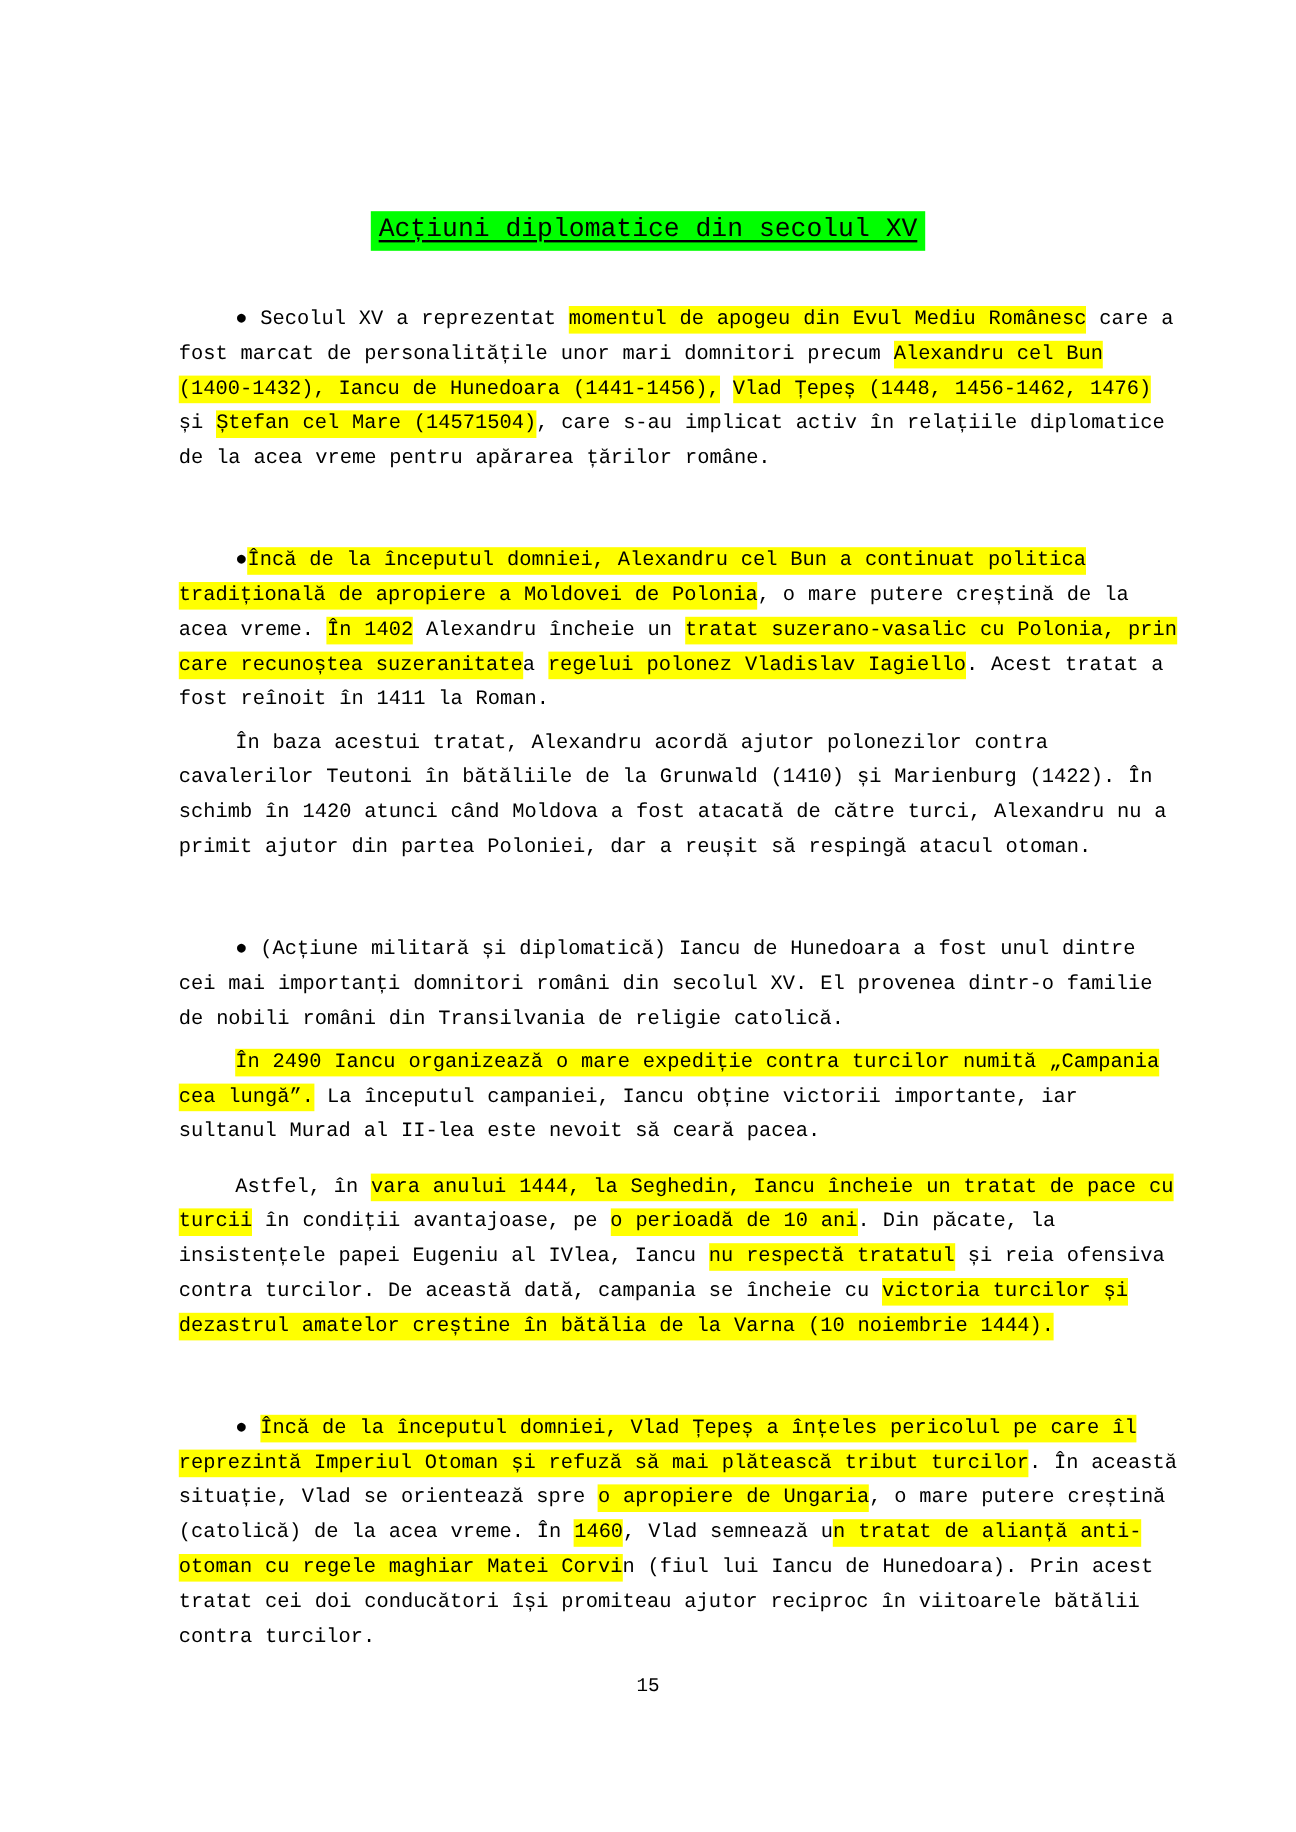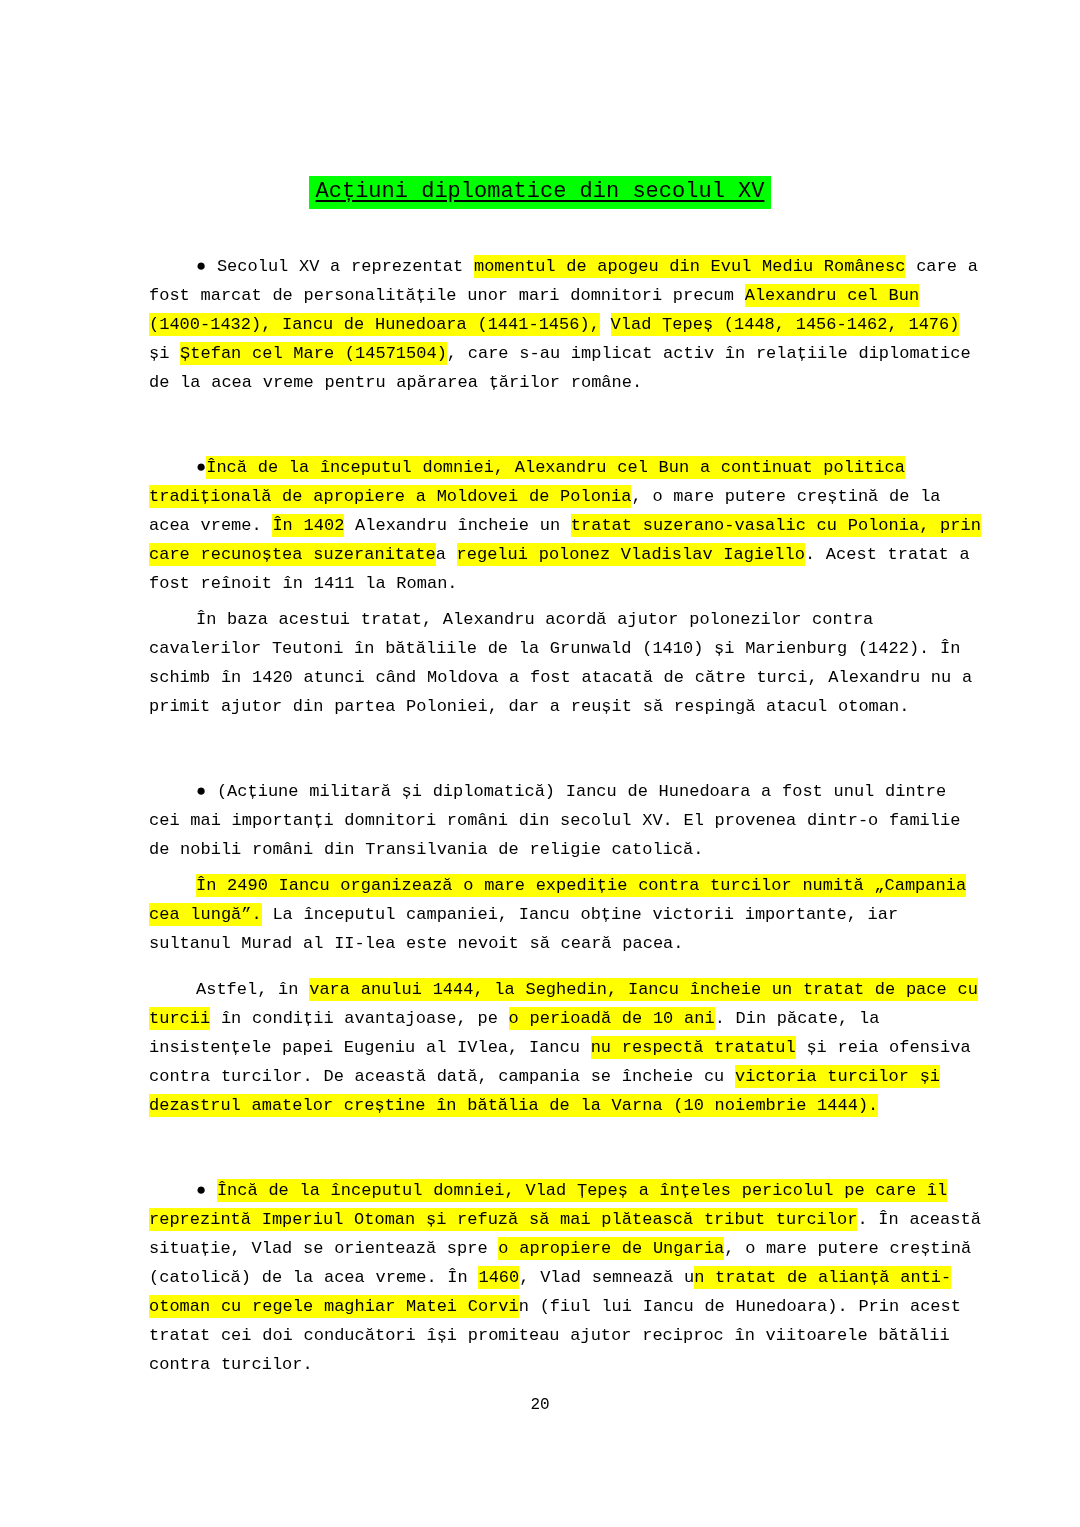--- a/index.html
+++ b/index.html
@@ -75,14 +75,14 @@
   <div class="content">
       <p class="para gap-none"><span class="plain">● Secolul XV a reprezentat </span><span class="hl">momentul de apogeu din Evul Mediu Românesc</span><span class="plain"> care a fost marcat de personalitățile unor mari domnitori precum </span><span class="hl">Alexandru cel Bun (1400-1432), Iancu de Hunedoara (1441-1456),</span><span class="plain"> </span><span class="hl">Vlad Țepeș (1448, 1456-1462, 1476)</span><span class="plain"> și </span><span class="hl">Ștefan cel Mare (14571504)</span><span class="plain">, care s-au implicat activ în relațiile diplomatice de la acea vreme pentru apărarea țărilor române.</span></p>
       <p class="para gap-large"><span class="plain">●</span><span class="hl">Încă de la începutul domniei, Alexandru cel Bun a continuat politica tradițională de apropiere a Moldovei de Polonia</span><span class="plain">, o mare putere creștină de la acea vreme. </span><span class="hl">În 1402</span><span class="plain"> Alexandru încheie un </span><span class="hl">tratat suzerano-vasalic cu Polonia, prin care recunoștea suzeranitate</span><span class="plain">a </span><span class="hl">regelui polonez Vladislav Iagiello</span><span class="plain">. Acest tratat a fost reînoit în 1411 la Roman.</span></p>
       <p class="para gap-small"><span class="plain">În baza acestui tratat, Alexandru acordă ajutor polonezilor contra cavalerilor Teutoni în bătăliile de la Grunwald (1410) și Marienburg (1422). În schimb în 1420 atunci când Moldova a fost atacată de către turci, Alexandru nu a primit ajutor din partea Poloniei, dar a reușit să respingă atacul otoman.</span></p>
       <p class="para gap-large"><span class="plain">● (Acțiune militară și diplomatică) Iancu de Hunedoara a fost unul dintre cei mai importanți domnitori români din secolul XV. El provenea dintr-o familie de nobili români din Transilvania de religie catolică.</span></p>
       <p class="para gap-small"><span class="hl">În 2490 Iancu organizează o mare expediție contra turcilor numită „Campania cea lungă”.</span><span class="plain"> La începutul campaniei, Iancu obține victorii importante, iar sultanul Murad al II-lea este nevoit să ceară pacea.</span></p>
       <p class="para gap-medium"><span class="plain">Astfel, în </span><span class="hl">vara anului 1444,  la Seghedin, Iancu încheie un tratat de pace cu turcii</span><span class="plain"> în condiții avantajoase, pe </span><span class="hl">o perioadă de 10 ani</span><span class="plain">. Din păcate, la insistențele papei Eugeniu al IVlea, Iancu </span><span class="hl">nu respectă tratatul</span><span class="plain"> și reia ofensiva contra turcilor. De această dată, campania se încheie cu </span><span class="hl">victoria turcilor și dezastrul amatelor creștine în bătălia de la Varna (10 noiembrie 1444).</span></p>
       <p class="para gap-large"><span class="plain">● </span><span class="hl">Încă de la începutul domniei, Vlad Țepeș a înțeles pericolul pe care îl reprezintă Imperiul Otoman și refuză să mai plătească tribut turcilor</span><span class="plain">. În această situație, Vlad se orientează spre </span><span class="hl">o apropiere de Ungaria</span><span class="plain">, o mare putere creștină (catolică) de la acea vreme. În </span><span class="hl">1460</span><span class="plain">, Vlad semnează u</span><span class="hl">n tratat de alianță anti-otoman cu regele maghiar Matei Corvi</span><span class="plain">n (fiul lui Iancu de Hunedoara). Prin acest tratat cei doi conducători își promiteau ajutor reciproc în viitoarele bătălii contra turcilor.</span></p>
     </div>
 
-  <div class="page-number">20</div>
+  <div class="page-number">15</div>
 </div>
 
 </body></html>

